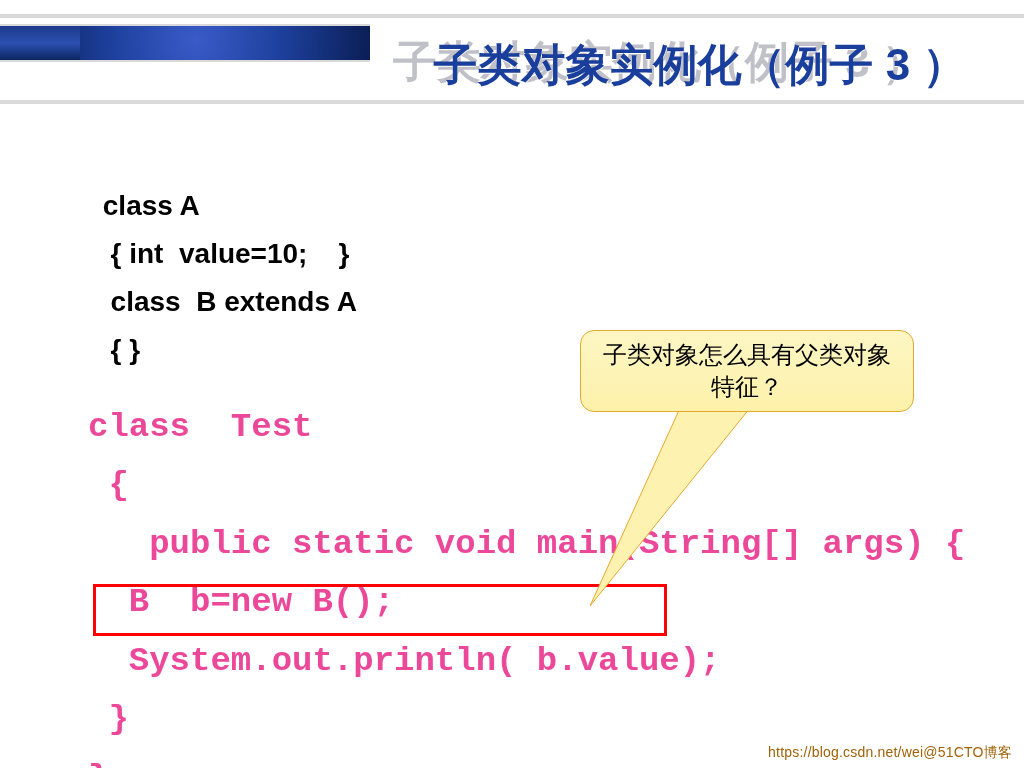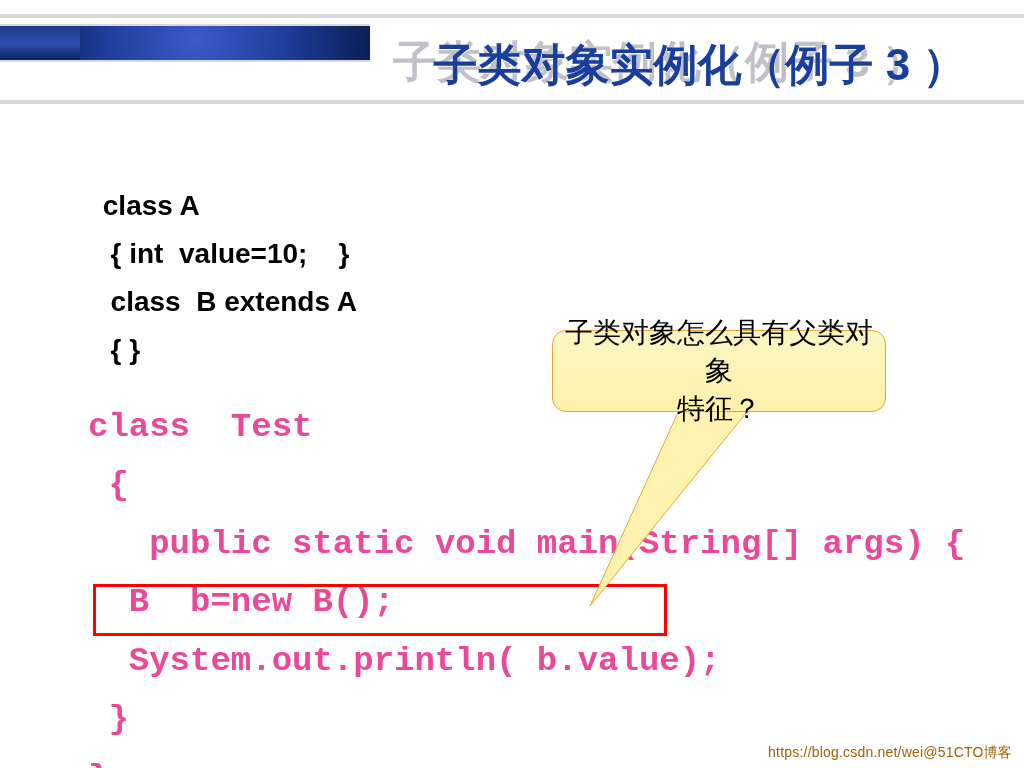--- a/index.html
+++ b/index.html
@@ -97,31 +97,31 @@
     font-weight: bold;
     line-height: 1.72;
     color: #ec4899;
     font-family: Liberation Mono, monospace;
     white-space: pre;
   }
   
   .callout {
     position: absolute;
     top: 330px;
-    left: 552px;
+    left: 580px;
     width: 334px;
     height: 82px;
     background: linear-gradient(180deg, #fdf6c4 0%, #fdf1aa 100%);
     border: 1px solid #e5a82e;
     border-radius: 14px;
     display: flex;
     align-items: center;
     justify-content: center;
     flex-direction: column;
-    font-size: 28px;
+    font-size: 24px;
     font-weight: normal;
     color: #000;
     text-align: center;
     z-index: 5;
   }
   .callout-tail {
     position: absolute;
     top: 406px;
     left: 590px;
     width: 160px;

